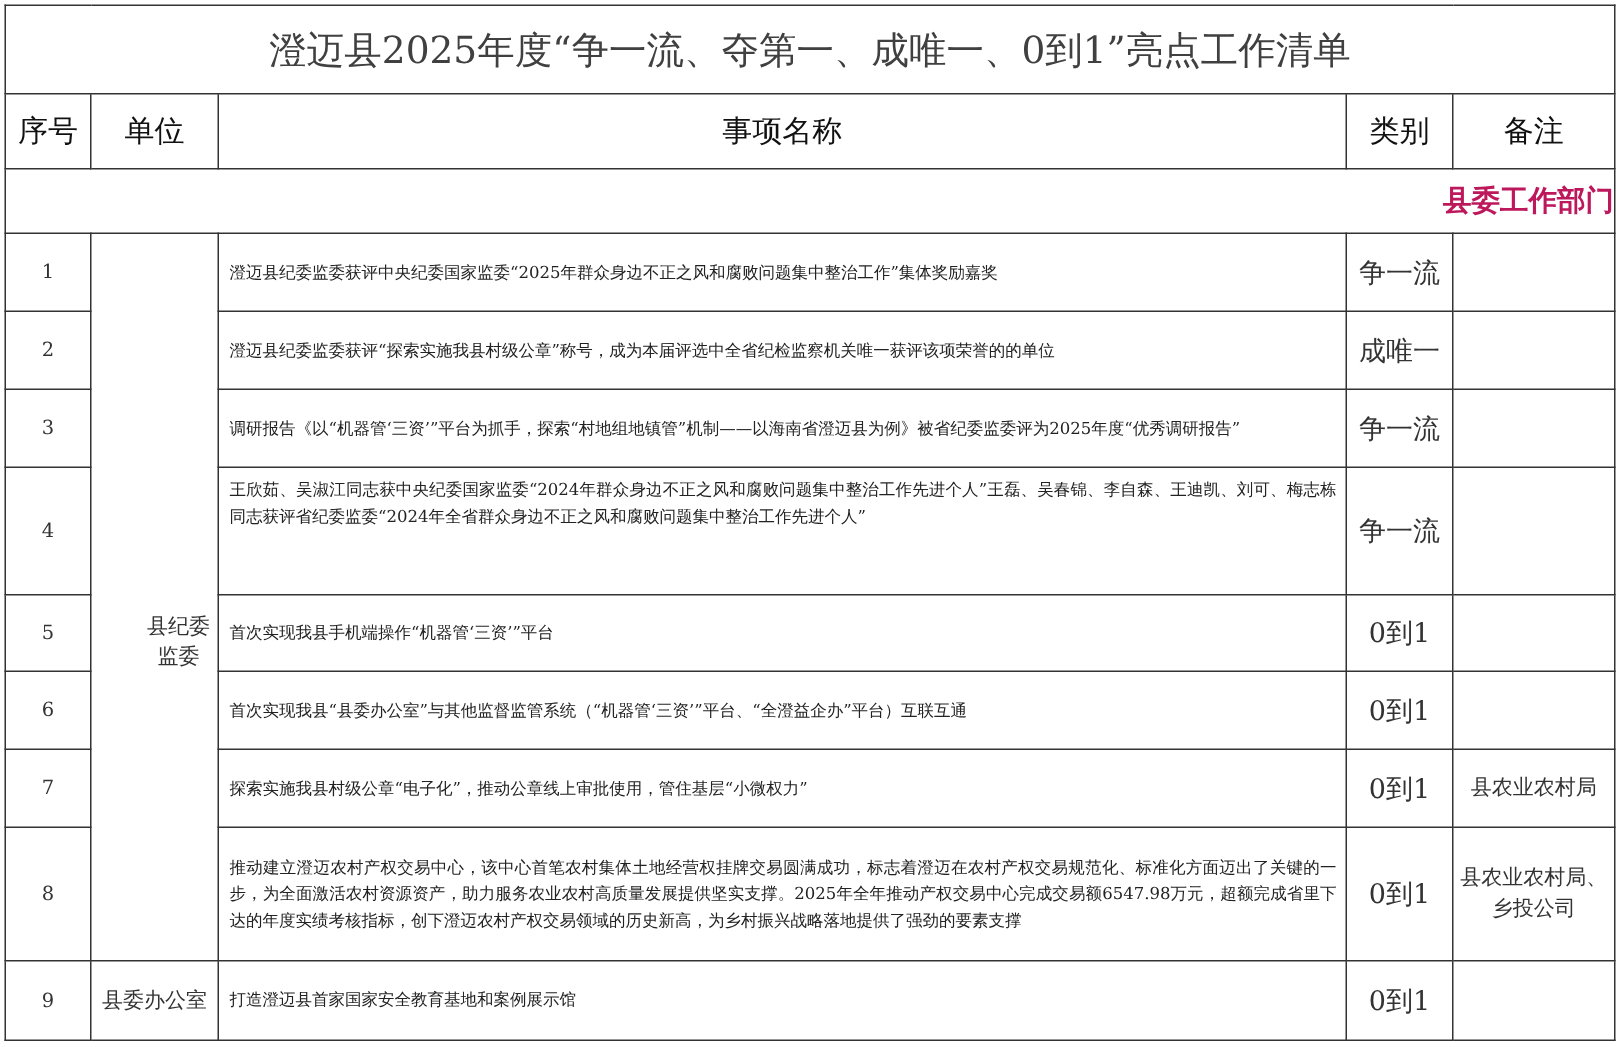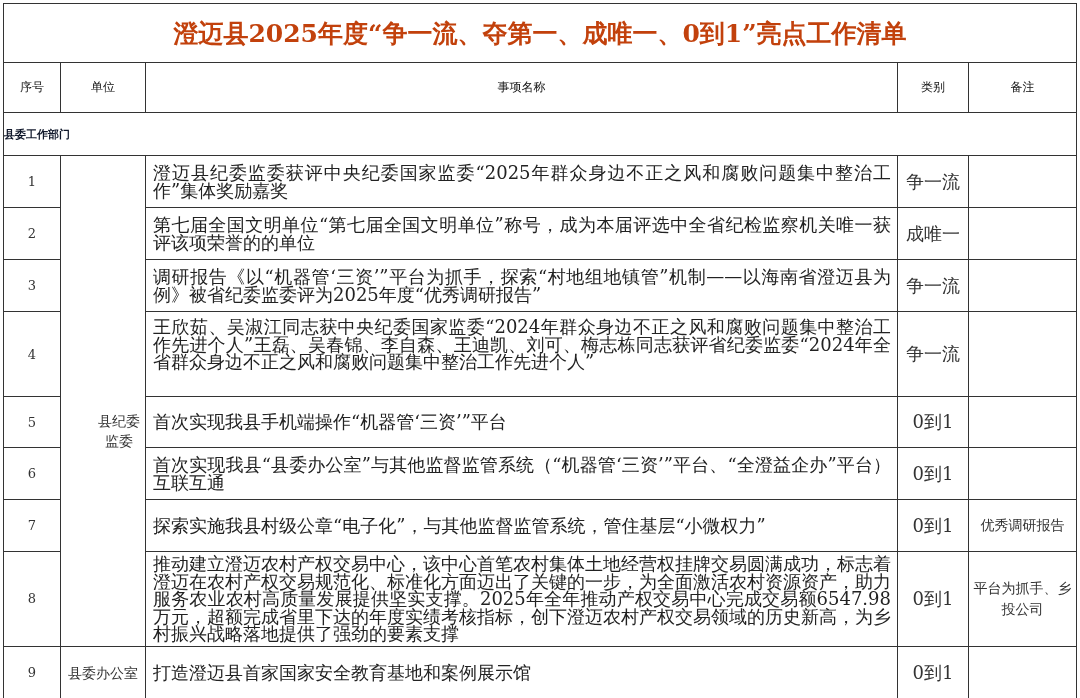--- a/index.html
+++ b/index.html
@@ -1,24 +1,24 @@
 <!DOCTYPE html>
 <html><head>
 <meta charset="utf-8">
 <style>
   html, body { margin:0; padding:0; background:#fff; }
   body { width:1080px; height:698px; overflow:hidden; font-family:"DejaVu Serif", serif; color:#222; }
   table { border-collapse:collapse; position:absolute; left:3px; top:3px; width:1073px; table-layout:fixed; }
   td { border:1.5px solid #333; padding:0; vertical-align:middle; }
-  .title { height:58px; text-align:center; font-family:"DejaVu Serif", serif; font-weight:bold; font-size:25px; letter-spacing:0px; color:#c2410c; }
-  .hdr td { height:49px; text-align:center; font-family:"DejaVu Sans", sans-serif; font-size:12px; color:#111; }
-  .section { height:42px; text-align:left; font-size:11px; font-weight:bold; color:#0f172a; }
+  .title { height:58px; text-align:center; font-family:"DejaVu Serif", serif; font-weight:normal; font-size:25px; letter-spacing:0px; color:#404040; }
+  .hdr td { height:49px; text-align:center; font-family:"DejaVu Sans", sans-serif; font-size:20px; color:#111; }
+  .section { height:42px; text-align:right; font-size:19px; font-weight:bold; color:#be185d; }
   .num { text-align:center; font-size:13px; color:#333; }
   .unit { text-align:center; font-size:14px; color:#333; line-height:20px; }
-  .desc { font-size:18px; line-height:17.5px; padding:3px 6px 3px 7px; color:#222; text-align:justify; }
+  .desc { font-size:11px; line-height:17.5px; padding:3px 6px 3px 7px; color:#222; text-align:justify; }
   .cat { text-align:center; font-size:18px; color:#333; }
   .note { text-align:center; font-size:14px; color:#333; line-height:21px; padding:0 4px; }
 </style>
 </head>
 <body>
 
 <table>
   <colgroup>
     <col style="width:57px">
     <col style="width:85px">
@@ -46,21 +46,21 @@
     <td rowspan="8" class="unit" style="padding-top:60px;padding-left:32px;">
       <span id="unit-jiwei" style="white-space:pre-line;display:inline-block;">县纪委
 监委</span>
     </td>
     <td class="desc">澄迈县纪委监委获评中央纪委国家监委“2025年群众身边不正之风和腐败问题集中整治工作”集体奖励嘉奖</td>
     <td class="cat">争一流</td>
     <td class="note"></td>
   </tr>
   <tr style="height:52px">
     <td class="num">2</td>
-    <td class="desc">第七届全国文明单位“第七届全国文明单位”称号，成为本届评选中全省纪检监察机关唯一获评该项荣誉的的单位</td>
+    <td class="desc">澄迈县纪委监委获评“探索实施我县村级公章”称号，成为本届评选中全省纪检监察机关唯一获评该项荣誉的的单位</td>
     <td class="cat">成唯一</td>
     <td class="note"></td>
   </tr>
   <tr style="height:52px">
     <td class="num">3</td>
     <td class="desc">调研报告《以“机器管‘三资’”平台为抓手，探索“村地组地镇管”机制——以海南省澄迈县为例》被省纪委监委评为2025年度“优秀调研报告”</td>
     <td class="cat">争一流</td>
     <td class="note"></td>
   </tr>
   <tr style="height:85px">
@@ -76,29 +76,29 @@
     <td class="note"></td>
   </tr>
   <tr style="height:52px">
     <td class="num">6</td>
     <td class="desc">首次实现我县“县委办公室”与其他监督监管系统（“机器管‘三资’”平台、“全澄益企办”平台）互联互通</td>
     <td class="cat">0到1</td>
     <td class="note"></td>
   </tr>
   <tr style="height:52px">
     <td class="num">7</td>
-    <td class="desc">探索实施我县村级公章“电子化”，与其他监督监管系统，管住基层“小微权力”</td>
+    <td class="desc">探索实施我县村级公章“电子化”，推动公章线上审批使用，管住基层“小微权力”</td>
     <td class="cat">0到1</td>
-    <td class="note">优秀调研报告</td>
+    <td class="note">县农业农村局</td>
   </tr>
   <tr style="height:89px">
     <td class="num">8</td>
     <td class="desc">推动建立澄迈农村产权交易中心，该中心首笔农村集体土地经营权挂牌交易圆满成功，标志着澄迈在农村产权交易规范化、标准化方面迈出了关键的一步，为全面激活农村资源资产，助力服务农业农村高质量发展提供坚实支撑。2025年全年推动产权交易中心完成交易额6547.98万元，超额完成省里下达的年度实绩考核指标，创下澄迈农村产权交易领域的历史新高，为乡村振兴战略落地提供了强劲的要素支撑</td>
     <td class="cat">0到1</td>
-    <td class="note">平台为抓手、乡投公司</td>
+    <td class="note">县农业农村局、乡投公司</td>
   </tr>
   <tr style="height:53px">
     <td class="num">9</td>
     <td class="unit">县委办公室</td>
     <td class="desc">打造澄迈县首家国家安全教育基地和案例展示馆</td>
     <td class="cat">0到1</td>
     <td class="note"></td>
   </tr>
 </tbody>
   </table>

